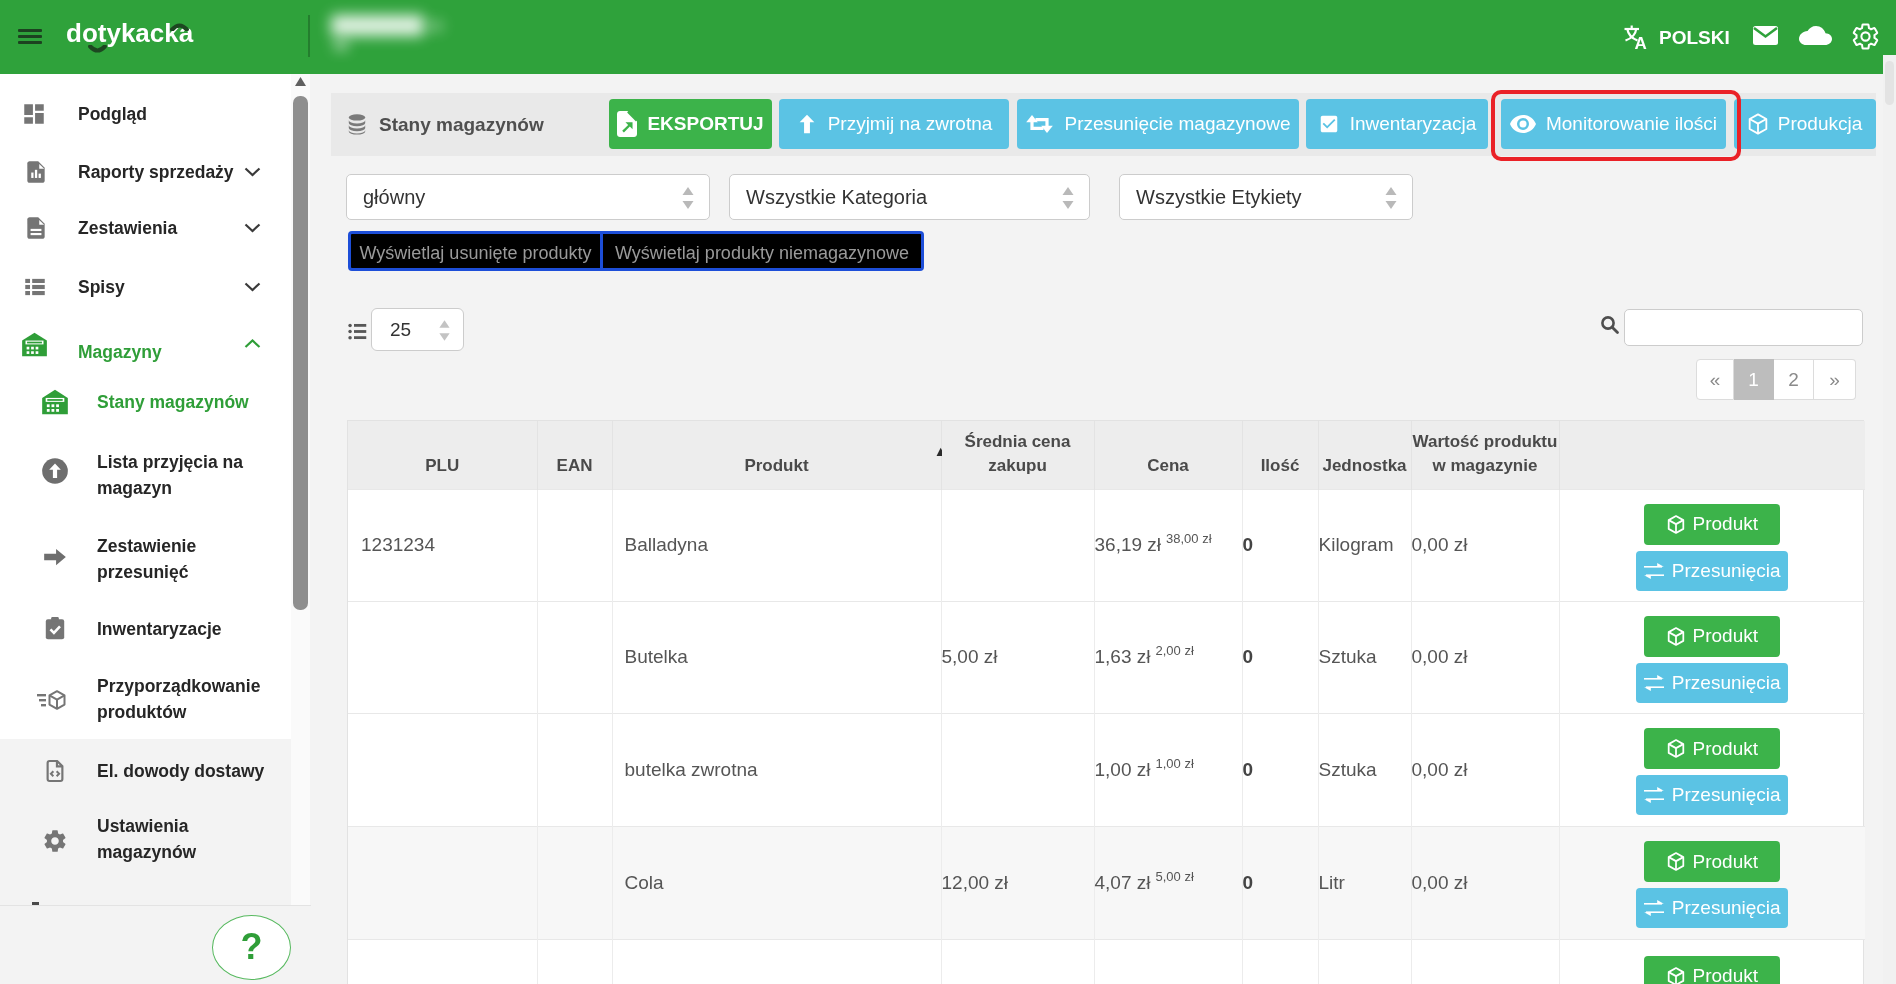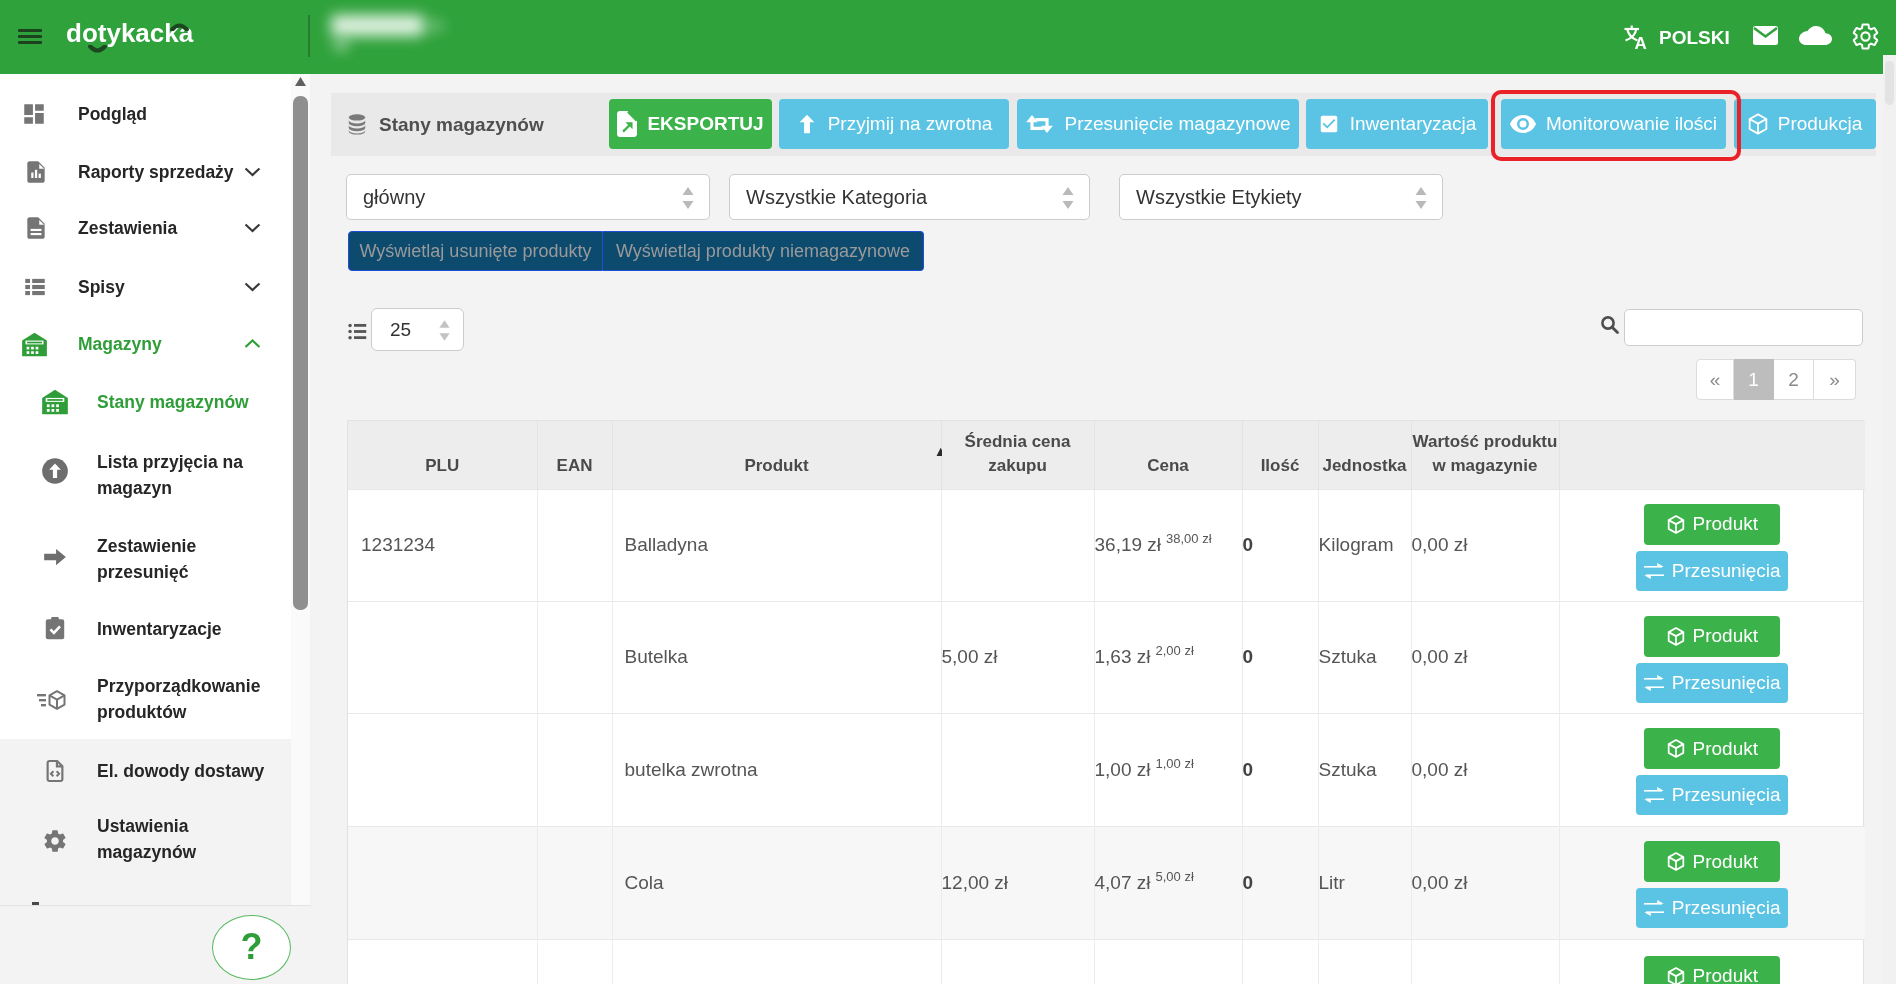--- a/index.html
+++ b/index.html
@@ -30,21 +30,21 @@
 
 #strip{position:absolute;left:331px;top:93px;width:1545px;height:63px;background:#e9e9e9}
 #ttitle{position:absolute;left:379px;top:114px;font-size:19px;font-weight:700;color:#4f4f4f}
 .tbtn{position:absolute;top:99px;height:50px;border-radius:4px;color:#fff;font-size:19px;display:flex;align-items:center;justify-content:center;gap:10px}
 .tbtn.green{background:#3cb34a;font-weight:700}
 .tbtn.blue{background:#5bc3e4;font-weight:400}
 #redbox{position:absolute;left:1491px;top:90px;width:250px;height:71px;border:4px solid #ea2127;border-radius:10px;z-index:7}
 
 .sel{position:absolute;top:174px;height:46px;background:#fff;border:1px solid #ccc;border-radius:5px;font-size:20px;color:#333;line-height:44px;padding-left:16px}
 .spin{position:absolute;right:14px;top:12px}
-.tgl{position:absolute;top:231px;height:40px;background:#0c4a6e;border:1px solid #1d4ed8;color:#9a9a9a;font-size:18px;line-height:38px;text-align:center}
+.tgl{position:absolute;top:231px;height:40px;background:#000000;border:3px solid #1d4ed8;color:#9a9a9a;font-size:18px;line-height:38px;text-align:center}
 
 #sel25{position:absolute;left:371px;top:308px;width:93px;height:43px;background:#fff;border:1px solid #ccc;border-radius:6px;font-size:19px;color:#333;line-height:41px;padding-left:18px}
 #search{position:absolute;left:1624px;top:309px;width:239px;height:37px;background:#fff;border:1px solid #ccc;border-radius:5px}
 #pager{position:absolute;left:1696px;top:359px;height:41px;display:flex;font-size:19px;color:#8a8a8a;z-index:2}
 #pager div{background:#fff;border:1px solid #dcdcdc;border-left:none;width:40px;text-align:center;line-height:39px}
 #pager div:first-child{border-left:1px solid #dcdcdc;border-radius:4px 0 0 4px;width:38px}
 #pager div:last-child{border-radius:0 4px 4px 0;width:42px}
 #pager div.act{background:#bdbdbd;color:#fff;border-color:#bdbdbd}
 
 #tbl{position:absolute;left:347px;top:420px;width:1517px;height:564px;background:#fff;border:1px solid #e2e2e2;border-bottom:none}
@@ -157,21 +157,21 @@
       <rect x="5.4" y="9.5" width="13.2" height="1.5" fill="#2f9e38"></rect>
       <g fill="#fff">
         <rect x="5" y="14" width="2.4" height="2.4"></rect>
         <rect x="9" y="14" width="2.4" height="2.4"></rect>
         <rect x="13" y="14" width="2.4" height="2.4"></rect>
         <rect x="5" y="18" width="2.4" height="2.4"></rect>
         <rect x="9" y="18" width="2.4" height="2.4"></rect>
         <rect x="13" y="18" width="2.4" height="2.4"></rect>
       </g>
     </svg>
-  <div class="mi green" style="left:78px;top:257px">Magazyny</div>
+  <div class="mi green" style="left:78px;top:265px">Magazyny</div>
   <svg class="chev" style="top:265px" width="17" height="10" viewBox="0 0 17 10">
       <path d="M1.5 8 L8.5 1.5 L15.5 8" fill="none" stroke="#2f9e38" stroke-width="2.2"></path>
     </svg>
 
   <svg class="micon" style="left:41px;top:314px" width="28" height="28" viewBox="0 0 24 24">
       <path fill="#2f9e38" d="M12 1.5 L23 8.5 V22.5 H1 V8.5 Z"></path>
       <rect x="4" y="8.5" width="16" height="3.4" fill="#fff"></rect>
       <rect x="5.4" y="9.5" width="13.2" height="1.5" fill="#2f9e38"></rect>
       <g fill="#fff">
         <rect x="5" y="14" width="2.4" height="2.4"></rect>
@@ -304,21 +304,21 @@
 <div class="sel" style="left:346px;width:364px">główny
   <svg class="spin" width="14" height="22" viewBox="0 0 14 22">
       <path d="M7 0 L12.5 8 H1.5 Z" fill="#b9b9b9"></path>
       <path d="M7 22 L12.5 14 H1.5 Z" fill="#b9b9b9"></path>
     </svg></div>
 <div class="sel" style="left:729px;width:361px">Wszystkie Kategoria
   <svg class="spin" width="14" height="22" viewBox="0 0 14 22">
       <path d="M7 0 L12.5 8 H1.5 Z" fill="#b9b9b9"></path>
       <path d="M7 22 L12.5 14 H1.5 Z" fill="#b9b9b9"></path>
     </svg></div>
-<div class="sel" style="left:1119px;width:324px">Wszystkie Etykiety
+<div class="sel" style="left:1119px;width:294px">Wszystkie Etykiety
   <svg class="spin" width="14" height="22" viewBox="0 0 14 22">
       <path d="M7 0 L12.5 8 H1.5 Z" fill="#b9b9b9"></path>
       <path d="M7 22 L12.5 14 H1.5 Z" fill="#b9b9b9"></path>
     </svg></div>
 
 <div class="tgl" style="left:348px;width:255px;border-radius:4px 0 0 4px">Wyświetlaj usunięte produkty</div>
 <div class="tgl" style="left:603px;width:321px;border-left:none;border-radius:0 4px 4px 0">Wyświetlaj produkty niemagazynowe</div>
 
 <svg class="abs" style="left:347px;top:321px" width="21" height="21" viewBox="0 0 24 24">
     <g fill="#565656">

